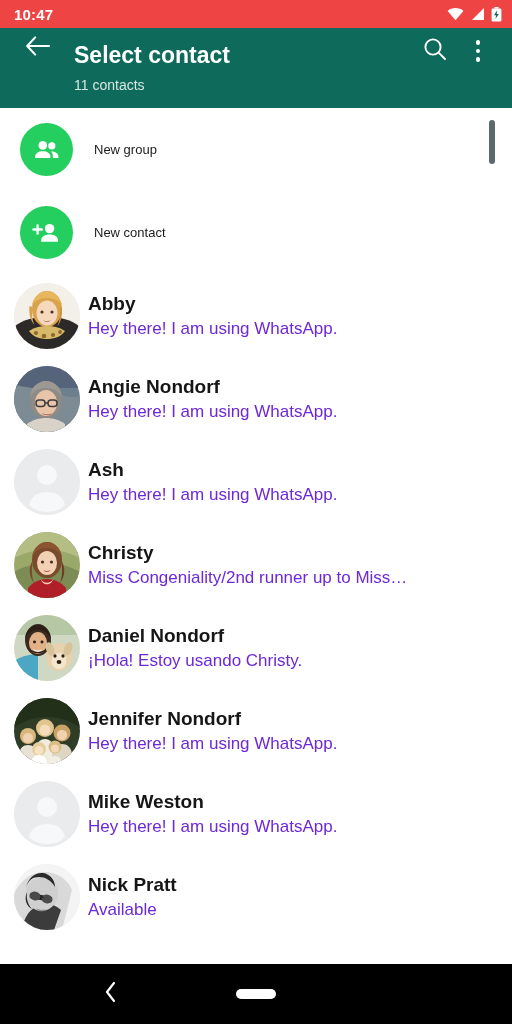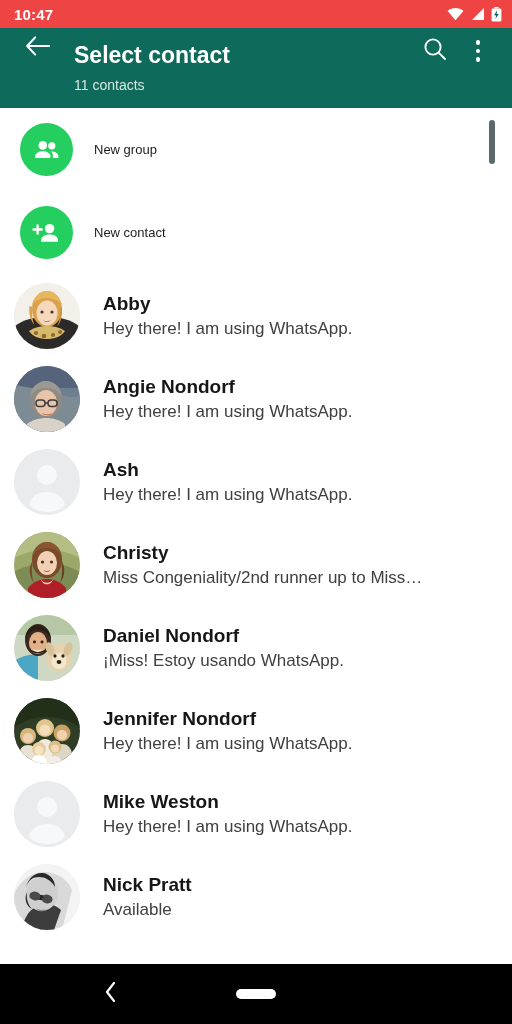--- a/index.html
+++ b/index.html
@@ -145,36 +145,36 @@
     width: 66px;
     height: 66px;
     border-radius: 50%;
     flex: 0 0 auto;
     overflow: hidden;
     position: relative;
     background: #ececec;
   }
   .avatar svg, .avatar .art { display: block; width: 100%; height: 100%; }
   .contact-text {
-    margin-left: 23px;
+    margin-left: 8px;
     min-width: 0;
     flex: 1 1 auto;
     box-sizing: border-box;
   }
   .contact-name {
     font-size: 19px;
     font-weight: bold;
     color: #161616;
     line-height: 25px;
     white-space: nowrap;
     overflow: hidden;
   }
   .contact-status {
     font-size: 17px;
-    color: #404040;
+    color: #6d28d9;
     line-height: 24px;
     margin-top: 1px;
     white-space: nowrap;
     overflow: hidden;
     text-overflow: clip;
   }
 
   
   .scrollbar-thumb {
     position: absolute;
@@ -408,21 +408,21 @@
           <ellipse cx="45" cy="46" rx="7.5" ry="8" fill="#f3e6cc"></ellipse>
           <ellipse cx="36" cy="34" rx="4" ry="7" fill="#d8c29a" transform="rotate(-20 36 34)"></ellipse>
           <ellipse cx="54" cy="34" rx="4" ry="7" fill="#d8c29a" transform="rotate(20 54 34)"></ellipse>
           <ellipse cx="41" cy="41" rx="1.6" ry="1.8" fill="#2b1e16"></ellipse>
           <ellipse cx="49" cy="41" rx="1.6" ry="1.8" fill="#2b1e16"></ellipse>
           <ellipse cx="45" cy="47" rx="2.4" ry="1.9" fill="#2b1e16"></ellipse>
         </svg>
       </div>
       <div class="contact-text">
         <div class="contact-name">Daniel Nondorf</div>
-        <div class="contact-status">¡Miss! Estoy usando WhatsApp.</div>
+        <div class="contact-status">¡Hola! Estoy usando Christy.</div>
       </div>
     </div>
 
     <div class="contact-row">
       <div class="avatar">
         <svg class="art" viewBox="0 0 66 66">
           <rect width="66" height="66" fill="#2f3d26"></rect>
           <path d="M0 0h66v30c-10-8-22-11-33-11S10 22 0 30z" fill="#223019"></path>
           <circle cx="14" cy="38" r="8" fill="#d8b77e"></circle>
           <circle cx="14" cy="40" r="5" fill="#f0d2b0"></circle>

